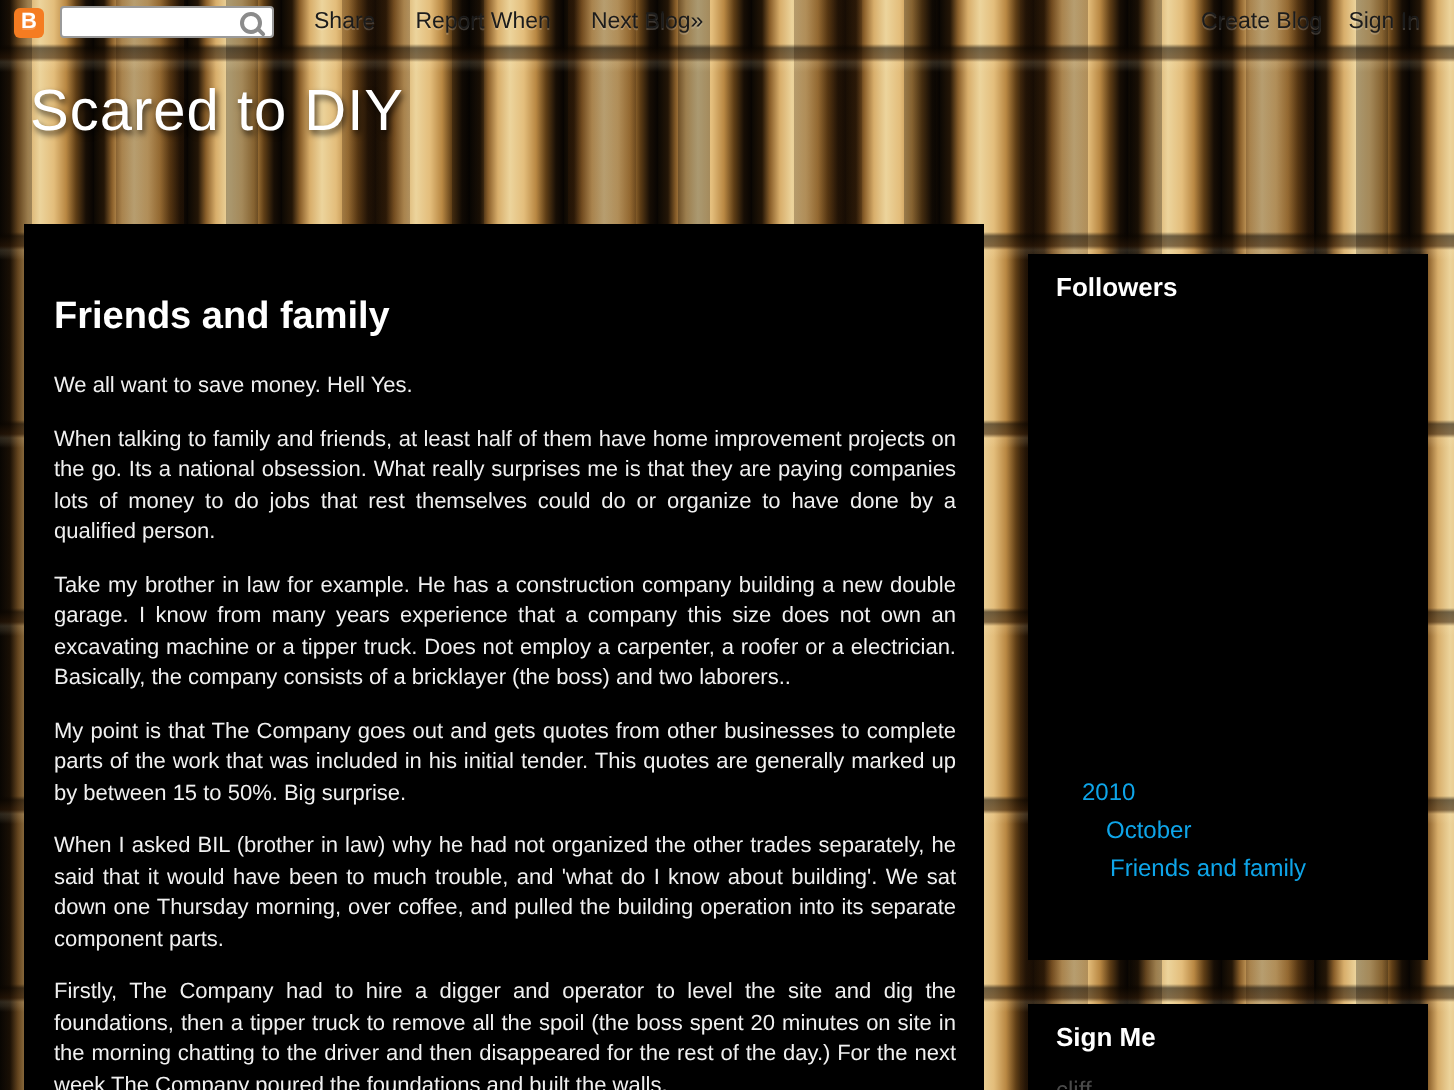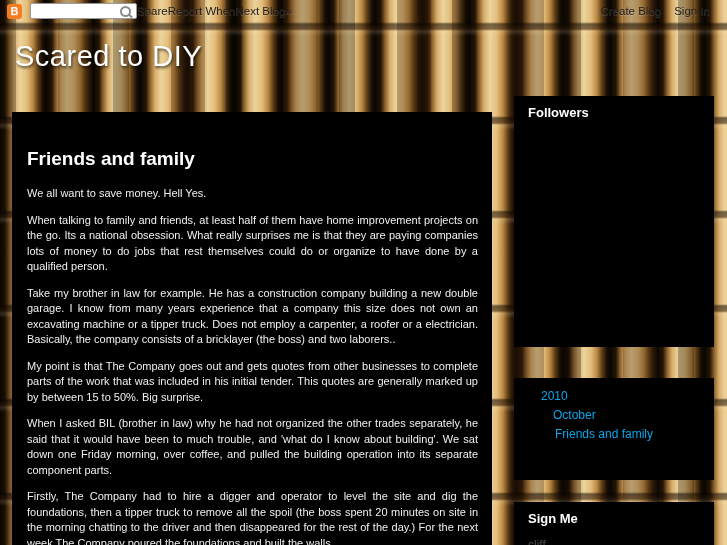--- a/index.html
+++ b/index.html
@@ -46,21 +46,21 @@
     margin-left:8px;width:107px;height:16px;background:#fff;
     border:1px solid #9a9a9a;border-radius:2px;
     display:flex;align-items:center;box-sizing:border-box;padding:0 3px 0 4px;
   }
   .searchbox input{
     flex:1;border:none;outline:none;background:transparent;
     font-size:11px;min-width:0;padding:0;height:12px;
   }
   .mag{position:relative;width:7px;height:7px;border:2px solid #8b8b8b;border-radius:50%;flex:0 0 auto;cursor:pointer;margin-right:2px;}
   .mag::after{content:"";position:absolute;width:5px;height:2px;background:#8b8b8b;right:-4px;bottom:-2px;transform:rotate(45deg);border-radius:1px;}
-  .nav-link{margin-left:0;cursor:pointer;white-space:nowrap;}
+  .nav-link{margin-left:20px;cursor:pointer;white-space:nowrap;}
   .nav-spacer{flex:1;}
   .nav-link.right{margin-left:13px;}
 
   
   .blog-title{
     position:absolute;left:15px;top:40px;
     font-size:29px;font-weight:normal;color:#ffffff;
     text-shadow:1px 2px 3px rgba(0,0,0,0.65);
     cursor:pointer;letter-spacing:0.5px;
   }
@@ -80,21 +80,21 @@
   }
 
   
   .side-box{
     position:absolute;left:514px;width:200px;background:#000;
     box-sizing:border-box;padding:9px 14px;overflow:hidden;
   }
   .side-box h2{
     font-size:13px;font-weight:bold;color:#ffffff;margin:0 0 10px 0;
   }
-  #followers-box{top:96px;height:251px;}
+  #followers-box{top:127px;height:251px;}
   #archive-box{top:378px;height:102px;}
   #about-box{top:502px;height:43px;}
   .archive-list{font-size:12px;color:#0ea5e9;}
   .archive-year{margin-left:13px;line-height:19px;cursor:pointer;}
   .archive-month{margin-left:25px;line-height:19px;cursor:pointer;}
   .archive-post{margin-left:27px;line-height:19px;cursor:pointer;}
   .about-name{font-size:12px;color:#4a4a4a;margin-top:12px;cursor:pointer;}
 </style>
 </head>
 <body>
@@ -117,21 +117,21 @@
 
   <div class="blog-title">Scared to DIY</div>
 
   <div class="main-box">
     <div class="post-title">Friends and family</div>
     <div class="post-body">
       <p>We all want to save money. Hell Yes.</p>
       <p>When talking to family and friends, at least half of them have home improvement projects on the go. Its a national obsession. What really surprises me is that they are paying companies lots of money to do jobs that rest themselves could do or organize to have done by a qualified person.</p>
       <p>Take my brother in law for example. He has a construction company building a new double garage. I know from many years experience that a company this size does not own an excavating machine or a tipper truck. Does not employ a carpenter, a roofer or a electrician. Basically, the company consists of a bricklayer (the boss) and two laborers..</p>
       <p>My point is that The Company goes out and gets quotes from other businesses to complete parts of the work that was included in his initial tender. This quotes are generally marked up by between 15 to 50%. Big surprise.</p>
-      <p>When I asked BIL (brother in law) why he had not organized the other trades separately, he said that it would have been to much trouble, and 'what do I know about building'. We sat down one Friday morning, over coffee, and pulled the building operation into its separate component parts.</p>
+      <p>When I asked BIL (brother in law) why he had not organized the other trades separately, he said that it would have been to much trouble, and 'what do I know about building'. We sat down one Thursday morning, over coffee, and pulled the building operation into its separate component parts.</p>
       <p>Firstly, The Company had to hire a digger and operator to level the site and dig the foundations, then a tipper truck to remove all the spoil (the boss spent 20 minutes on site in the morning chatting to the driver and then disappeared for the rest of the day.) For the next week The Company poured the foundations and built the walls.</p>
 
     </div>
   </div>
 
   <div class="side-box" id="followers-box">
     <h2>Followers</h2>
   </div>
 
   <div class="side-box" id="archive-box">

